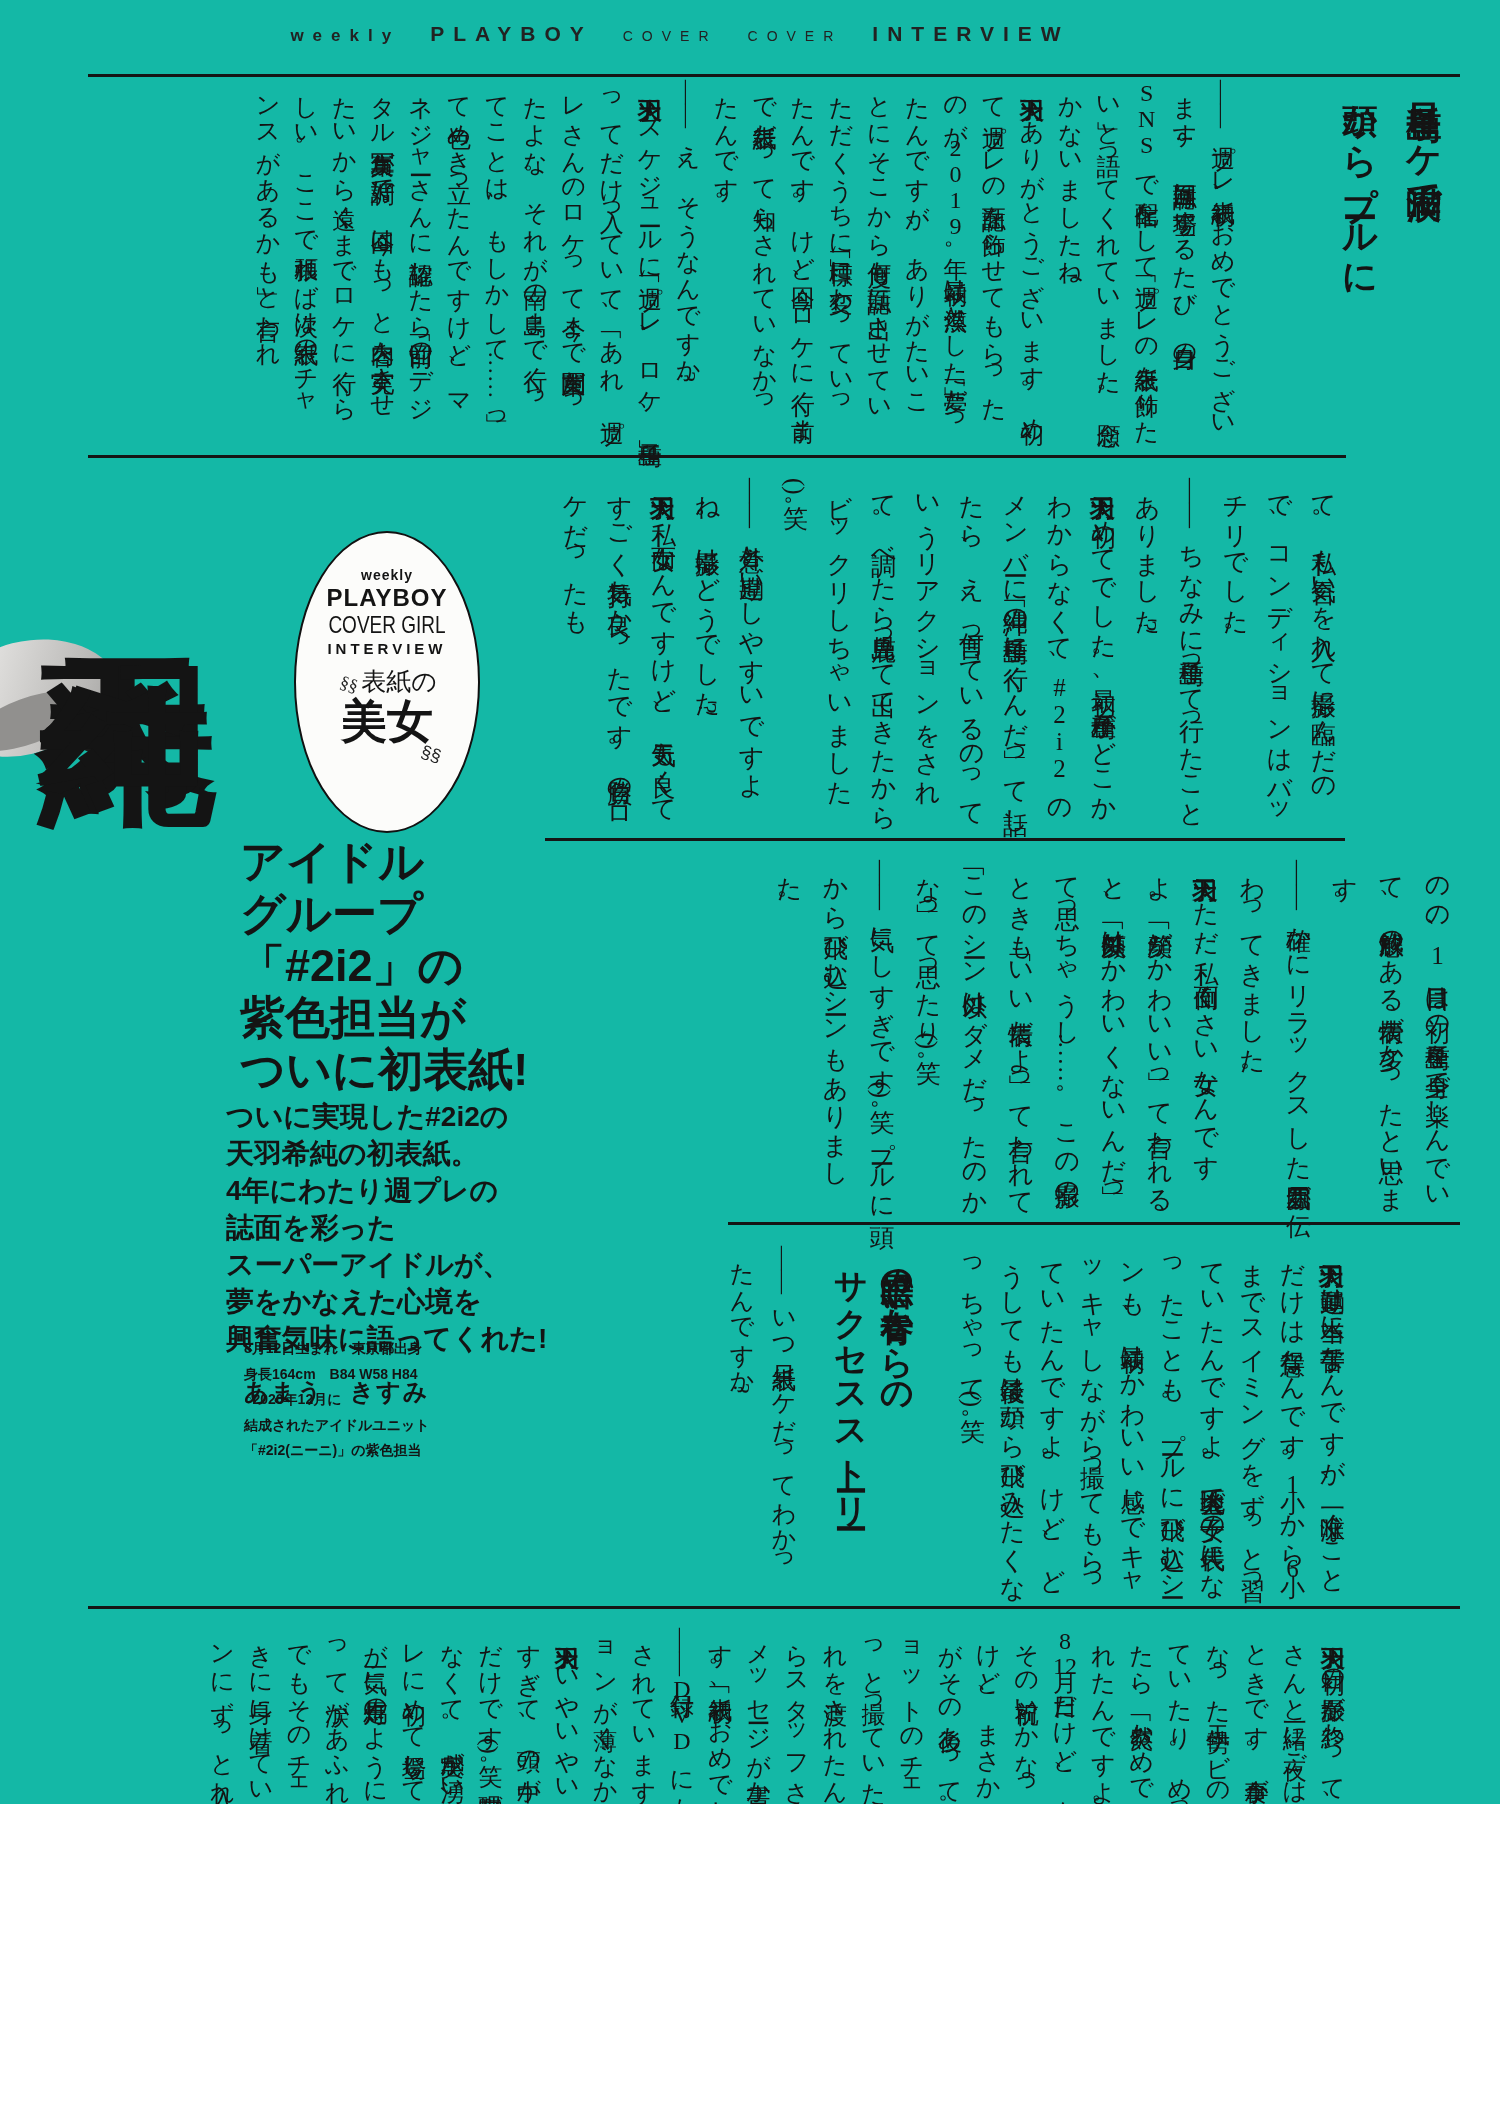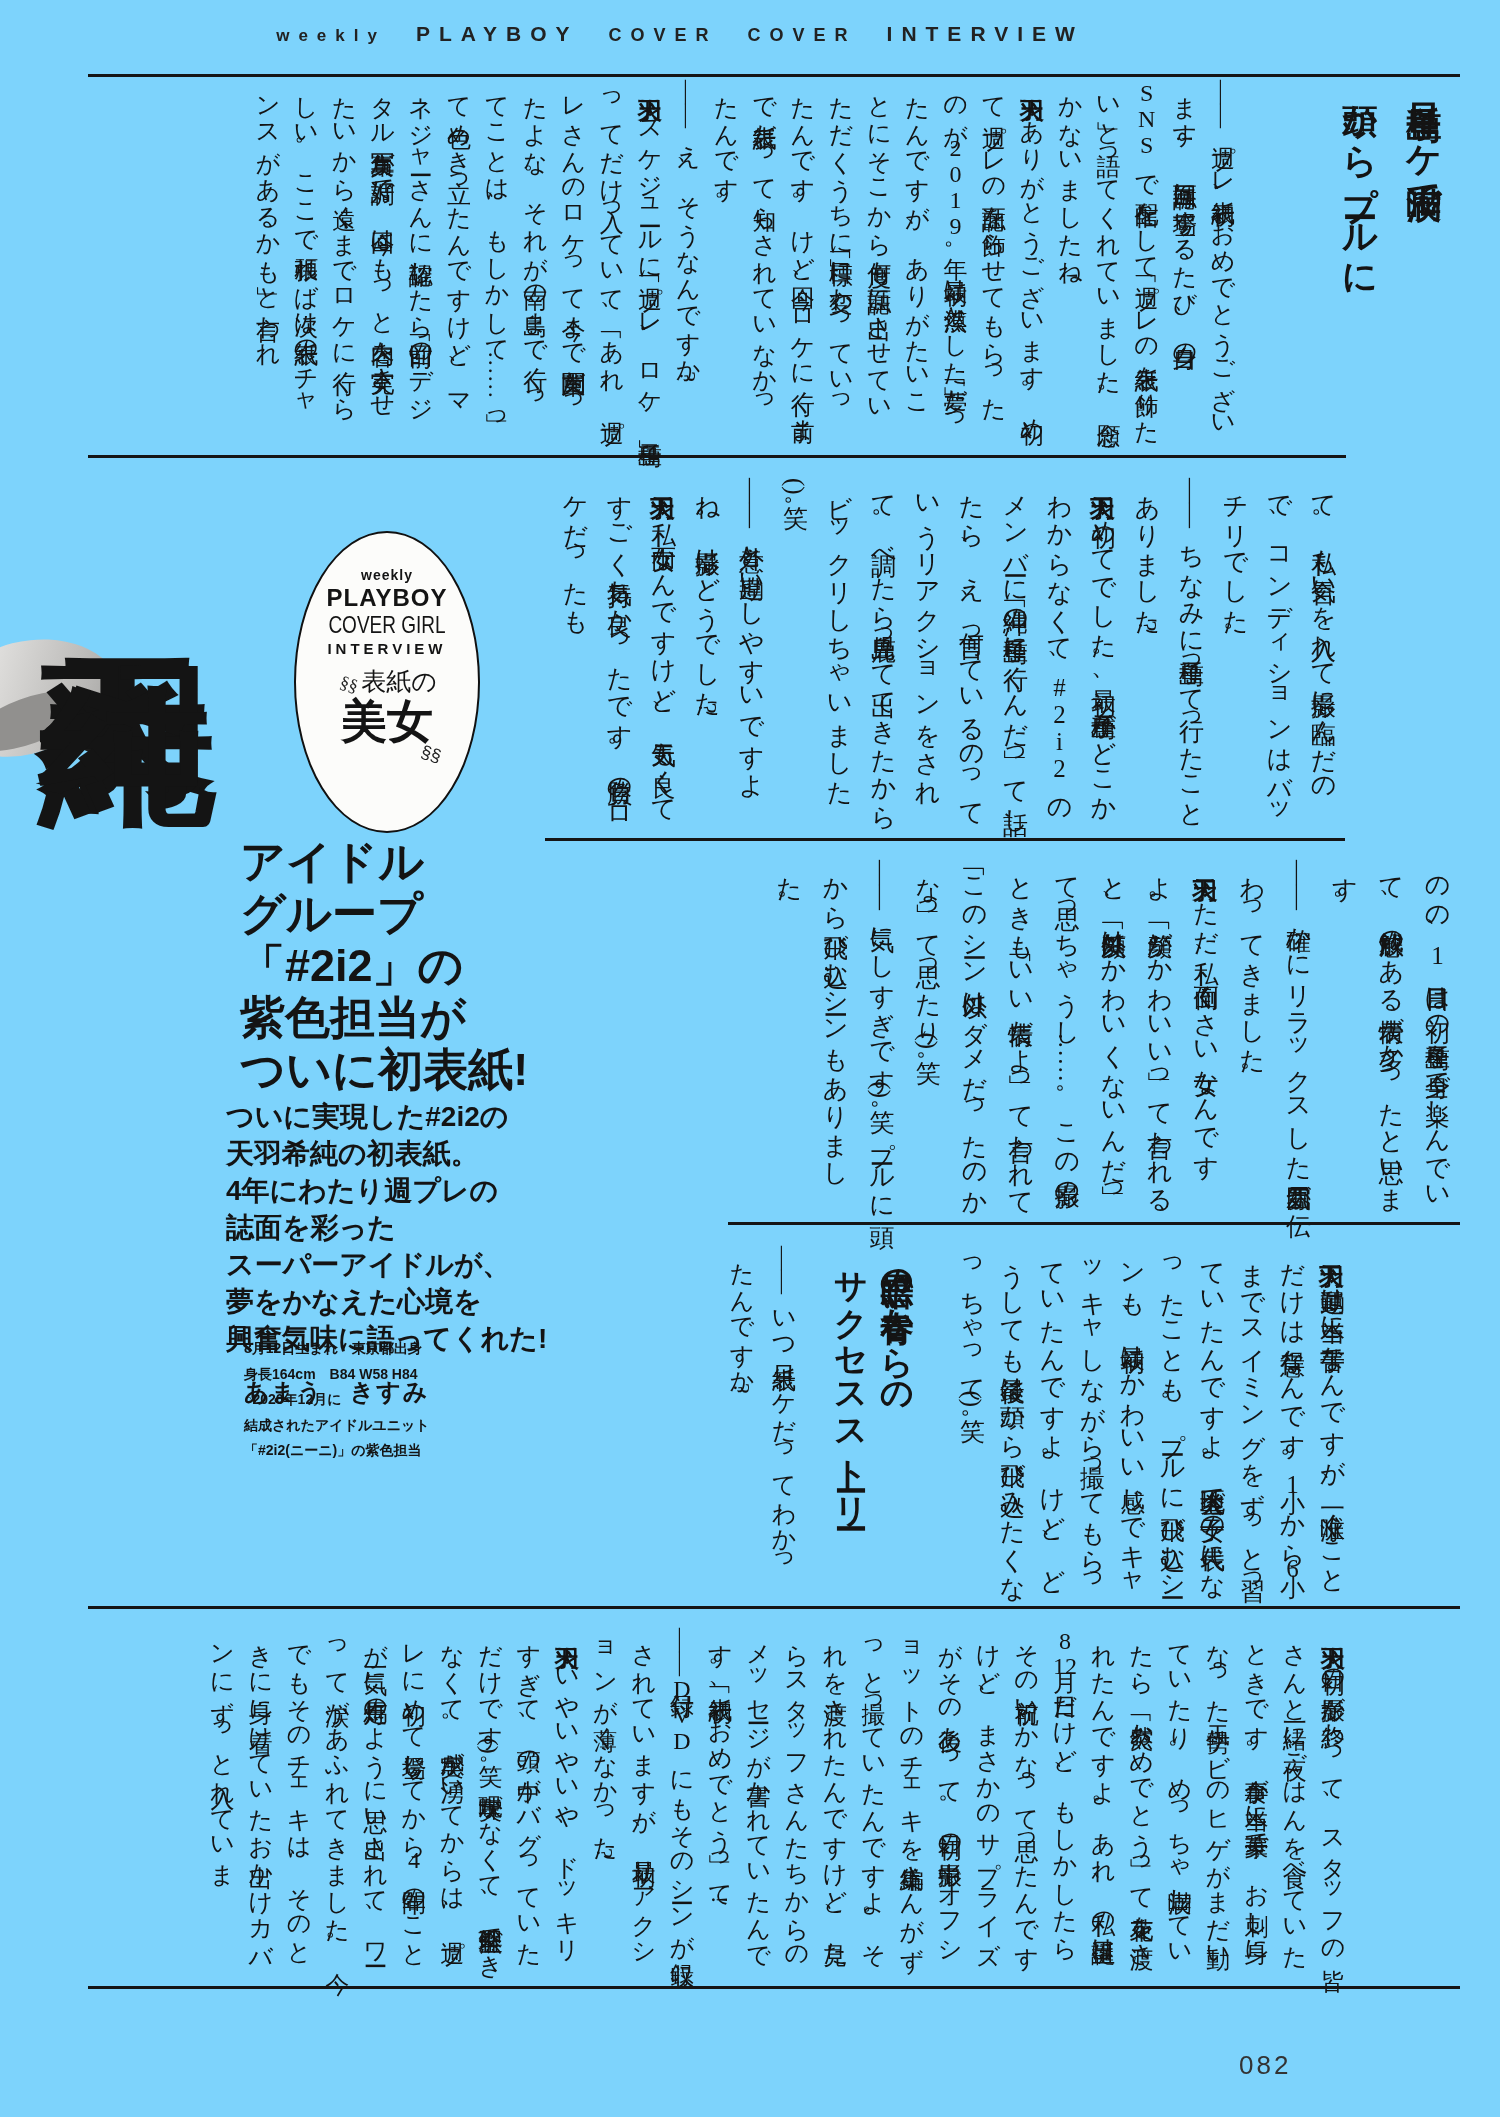--- a/index.html
+++ b/index.html
@@ -1,24 +1,24 @@
 <!DOCTYPE html>
 <html lang="ja"><head>
 <meta charset="utf-8">
 <style>
   html,body{margin:0;padding:0;}
-  #page{position:relative;width:1500px;height:2117px;background:#7dd3fc;overflow:hidden;
+  #page{position:relative;width:1500px;height:1804px;background:#14b8a6;overflow:hidden;
         font-family:"Liberation Sans","DejaVu Sans",sans-serif;color:#141414;}
   .rule{position:absolute;height:3px;background:#151515;}
   
   #masthead{position:absolute;left:0;top:22px;width:1360px;display:flex;justify-content:center;
             align-items:baseline;gap:30px;letter-spacing:9px;color:#222;}
   #masthead .mw{font-size:17px;font-weight:700;}
   #masthead .mp{font-size:21px;font-weight:700;}
-  #masthead .mc,#masthead .mg{font-size:18px;font-weight:700;}
+  #masthead .mc,#masthead .mg{font-size:14px;font-weight:400;}
   #masthead .mi{font-size:21px;font-weight:900;}
   
   .vtext{position:absolute;writing-mode:vertical-rl;text-orientation:mixed;}
   .vtext p{margin:0;padding:0;}
   .serifbody{font-family:"Liberation Serif","DejaVu Serif",serif;}
   .b{font-weight:700;font-family:"Liberation Sans","DejaVu Sans",sans-serif;}
   .up{text-orientation:upright;}
   .tcy{text-combine-upright:all;}
   .hl{font-family:"Liberation Sans","DejaVu Sans",sans-serif;font-weight:900;}
   

